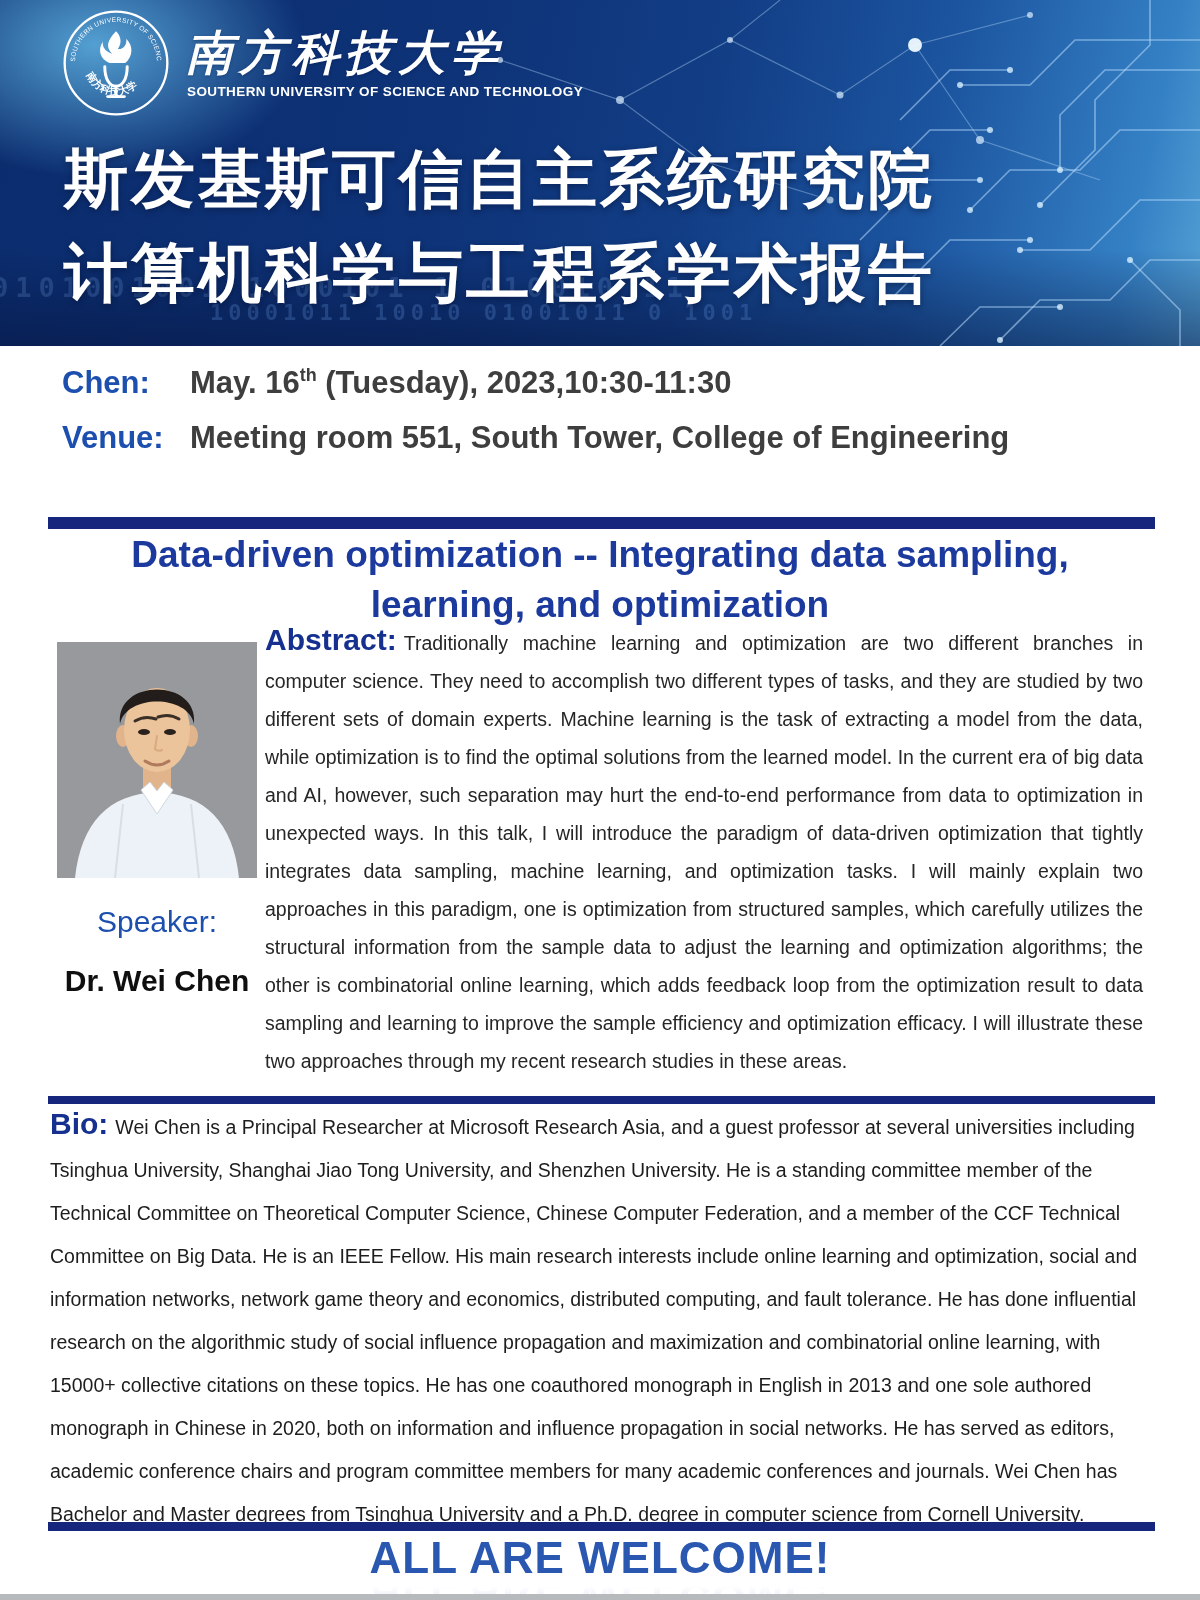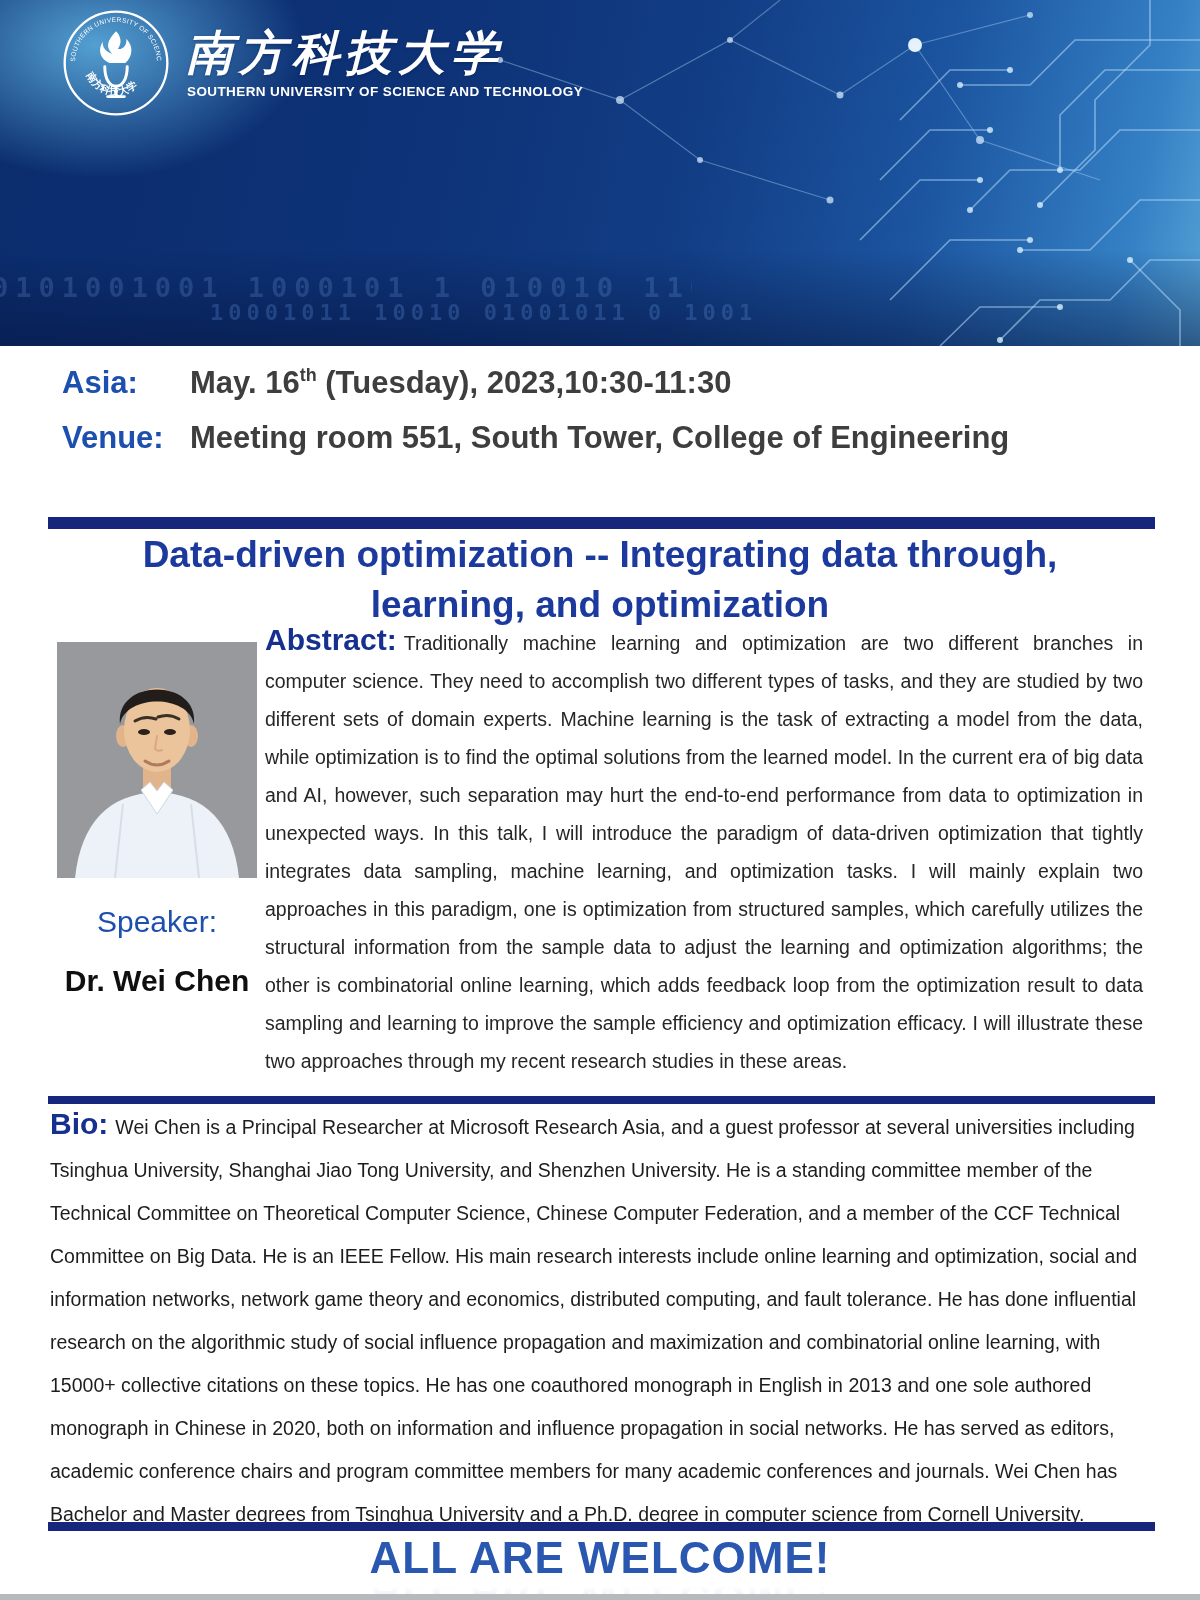--- a/index.html
+++ b/index.html
@@ -154,37 +154,41 @@
         <path fill="#ffffff" d="M60,26 C50,36 49,44 56,50 C48,48 45,42 46,37 C40,46 43,56 53,60 L70,60 C78,53 79,42 71,34 C72,41 67,46 62,45 C67,38 65,31 60,26 Z"></path>
         <path d="M48,64 C48,77 53,85 60,85 C67,85 72,77 72,64" stroke="#ffffff" stroke-width="3.2" fill="none" stroke-linecap="round"></path>
         <path d="M60,85 V94" stroke="#ffffff" stroke-width="3.2" stroke-linecap="round"></path>
         <path d="M51,96 H69" stroke="#ffffff" stroke-width="3" stroke-linecap="round"></path>
       </g>
     </svg>
 
     <div class="uni-cn">南方科技大学</div>
     <div class="uni-en">SOUTHERN UNIVERSITY OF SCIENCE AND TECHNOLOGY</div>
 
+    <div class="hdr-title">
+      <div>斯发基斯可信自主系统研究院</div>
+      <div>计算机科学与工程系学术报告</div>
+    </div>
   </div>
 
   <div class="info">
     <div class="info-row">
-      <span class="info-label">Asia:</span>
+      <span class="info-label">Chen:</span>
       <span class="info-value"><span>May. 16</span><sup>th</sup><span> (Tuesday), 2023,10:30-11:30</span></span>
     </div>
     <div class="info-row">
       <span class="info-label">Venue:</span>
       <span class="info-value">Meeting room 551, South Tower, College of Engineering</span>
     </div>
   </div>
 
   <div class="rule r1"></div>
 
   <div class="talk-title">
-    <div>Data-driven optimization -- Integrating data through,</div>
+    <div>Data-driven optimization -- Integrating data sampling,</div>
     <div>learning, and optimization</div>
   </div>
 
   <svg class="photo" viewBox="0 0 200 236">
     <rect width="200" height="236" fill="#97999c"></rect>
     <ellipse cx="66" cy="94" rx="7" ry="11" fill="#e2b48c"></ellipse>
     <ellipse cx="134" cy="94" rx="7" ry="11" fill="#e2b48c"></ellipse>
     <path d="M86,112 h28 v34 c0,9 -28,9 -28,0 Z" fill="#e2b48c"></path>
     <path d="M18,236 C24,180 52,152 100,150 C148,152 176,180 182,236 Z" fill="#edf2f8"></path>
     <path d="M66,162 L58,236 M134,162 L142,236" stroke="#d7dee6" stroke-width="2" fill="none"></path>

